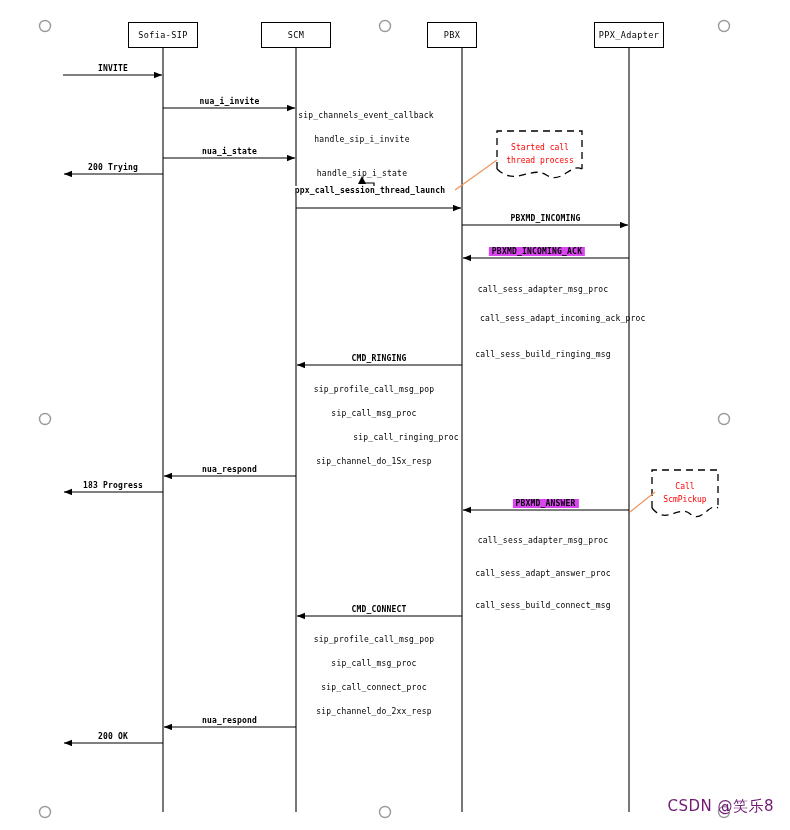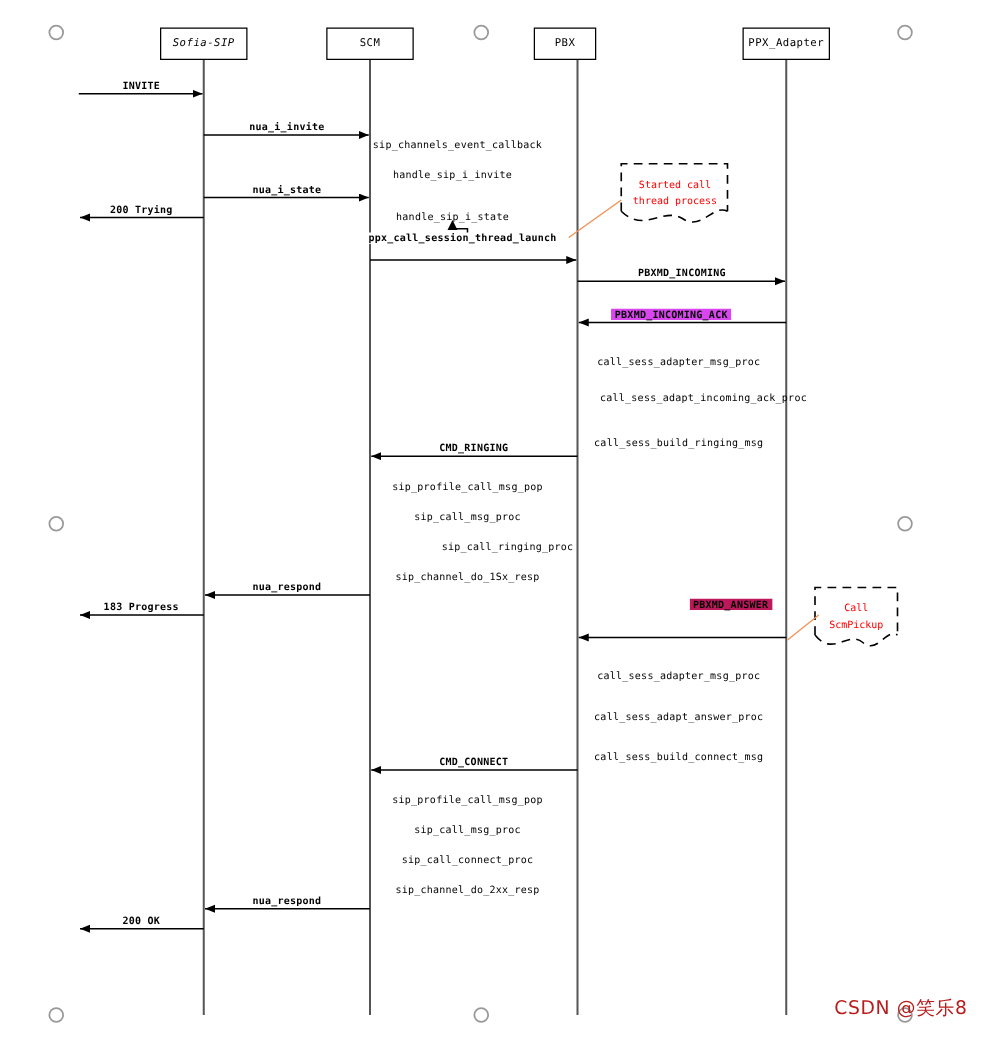--- a/index.html
+++ b/index.html
@@ -12,21 +12,21 @@
   .lifeline-box{position:absolute;border:1px solid #000;background:#fff;
       display:flex;align-items:center;justify-content:center;
       font-size:8.5px;letter-spacing:0.4px;height:26px;box-sizing:border-box;}
   .msg-label{position:absolute;font-size:8px;letter-spacing:0.2px;
       white-space:nowrap;transform:translateX(-50%);font-weight:bold;}
   .act-label{position:absolute;font-size:8px;letter-spacing:0.2px;
       white-space:nowrap;transform:translateX(-50%);text-align:center;}
   .act-label.wrap{white-space:normal;width:126px;line-height:13px;}
   .note-text{position:absolute;color:#ff0000;font-size:8px;line-height:13px;
       text-align:center;transform:translateX(-50%);white-space:nowrap;}
-  .watermark{position:absolute;right:16px;bottom:14px;color:#b91c1c;
+  .watermark{position:absolute;right:16px;bottom:14px;color:#701a75;
       font-size:15px;font-family:"DejaVu Sans","Liberation Sans",sans-serif;
       letter-spacing:0.5px;}
 </style>
 </head>
 <body>
 
 <div id="canvas">
 
   <svg id="diagram" xmlns="http://www.w3.org/2000/svg">
     <defs>
@@ -75,37 +75,37 @@
         <circle cx="724" cy="26" r="5.5" fill="none" stroke="#999999" stroke-width="1.4"></circle>
         <circle cx="45" cy="419" r="5.5" fill="none" stroke="#999999" stroke-width="1.4"></circle>
         <circle cx="724" cy="419" r="5.5" fill="none" stroke="#999999" stroke-width="1.4"></circle>
         <circle cx="45" cy="812" r="5.5" fill="none" stroke="#999999" stroke-width="1.4"></circle>
         <circle cx="385" cy="812" r="5.5" fill="none" stroke="#999999" stroke-width="1.4"></circle>
         <circle cx="724" cy="812" r="5.5" fill="none" stroke="#999999" stroke-width="1.4"></circle>
       </g>
   </svg>
 
   <div id="boxes-layer">
-      <div class="lifeline-box" style="left: 128px; top: 22px; width: 70px; font-style: italic;">Sofia-SIP</div>
+      <div class="lifeline-box" style="left: 128px; top: 22px; width: 70px;">Sofia-SIP</div>
       <div class="lifeline-box" style="left: 261px; top: 22px; width: 70px;">SCM</div>
       <div class="lifeline-box" style="left: 427px; top: 22px; width: 50px;">PBX</div>
       <div class="lifeline-box" style="left: 594px; top: 22px; width: 70px;">PPX_Adapter</div>
     </div>
   <div id="labels-layer">
       <div class="msg-label" style="left: 113px; top: 64px; background: rgb(255, 255, 255); padding: 0px 3px;">INVITE</div>
       <div class="msg-label" style="left: 229.5px; top: 97px; background: rgb(255, 255, 255); padding: 0px 3px;">nua_i_invite</div>
       <div class="msg-label" style="left: 229.5px; top: 147px; background: rgb(255, 255, 255); padding: 0px 3px;">nua_i_state</div>
       <div class="msg-label" style="left: 113px; top: 163px; background: rgb(255, 255, 255); padding: 0px 3px;">200 Trying</div>
       <div class="msg-label" style="left: 370px; top: 186px; background: rgb(255, 255, 255); padding: 0px 3px;">ppx_call_session_thread_launch</div>
       <div class="msg-label" style="left: 545.5px; top: 214px; background: rgb(255, 255, 255); padding: 0px 3px;">PBXMD_INCOMING</div>
       <div class="msg-label" style="left: 537px; top: 247px; background: #d946ef; padding: 0px 3px;">PBXMD_INCOMING_ACK</div>
       <div class="msg-label" style="left: 379px; top: 354px; background: rgb(255, 255, 255); padding: 0px 3px;">CMD_RINGING</div>
       <div class="msg-label" style="left: 229.5px; top: 465px; background: rgb(255, 255, 255); padding: 0px 3px;">nua_respond</div>
       <div class="msg-label" style="left: 113px; top: 481px; background: rgb(255, 255, 255); padding: 0px 3px;">183 Progress</div>
-      <div class="msg-label" style="left: 545.5px; top: 479px; background: #be185d; padding: 0px 3px; margin-left: 39px;">PBXMD_ANSWER</div>
+      <div class="msg-label" style="left: 545.5px; top: 499px; background: #d946ef; padding: 0px 3px;">PBXMD_ANSWER</div>
       <div class="msg-label" style="left: 379px; top: 605px; background: rgb(255, 255, 255); padding: 0px 3px;">CMD_CONNECT</div>
       <div class="msg-label" style="left: 229.5px; top: 716px; background: rgb(255, 255, 255); padding: 0px 3px;">nua_respond</div>
       <div class="msg-label" style="left: 113px; top: 732px; background: rgb(255, 255, 255); padding: 0px 3px;">200 OK</div>
     </div>
   <div id="acts-layer">
       <div class="act-label" style="left: 366px; top: 111px;">sip_channels_event_callback</div>
       <div class="act-label" style="left: 362px; top: 135px;">handle_sip_i_invite</div>
       <div class="act-label" style="left: 362px; top: 169px;">handle_sip_i_state</div>
       <div class="act-label" style="left: 543px; top: 285px;">call_sess_adapter_msg_proc</div>
       <div class="act-label wrap" style="left: 543px; top: 312px;">call_sess_adapt_incoming_ack_proc</div>

